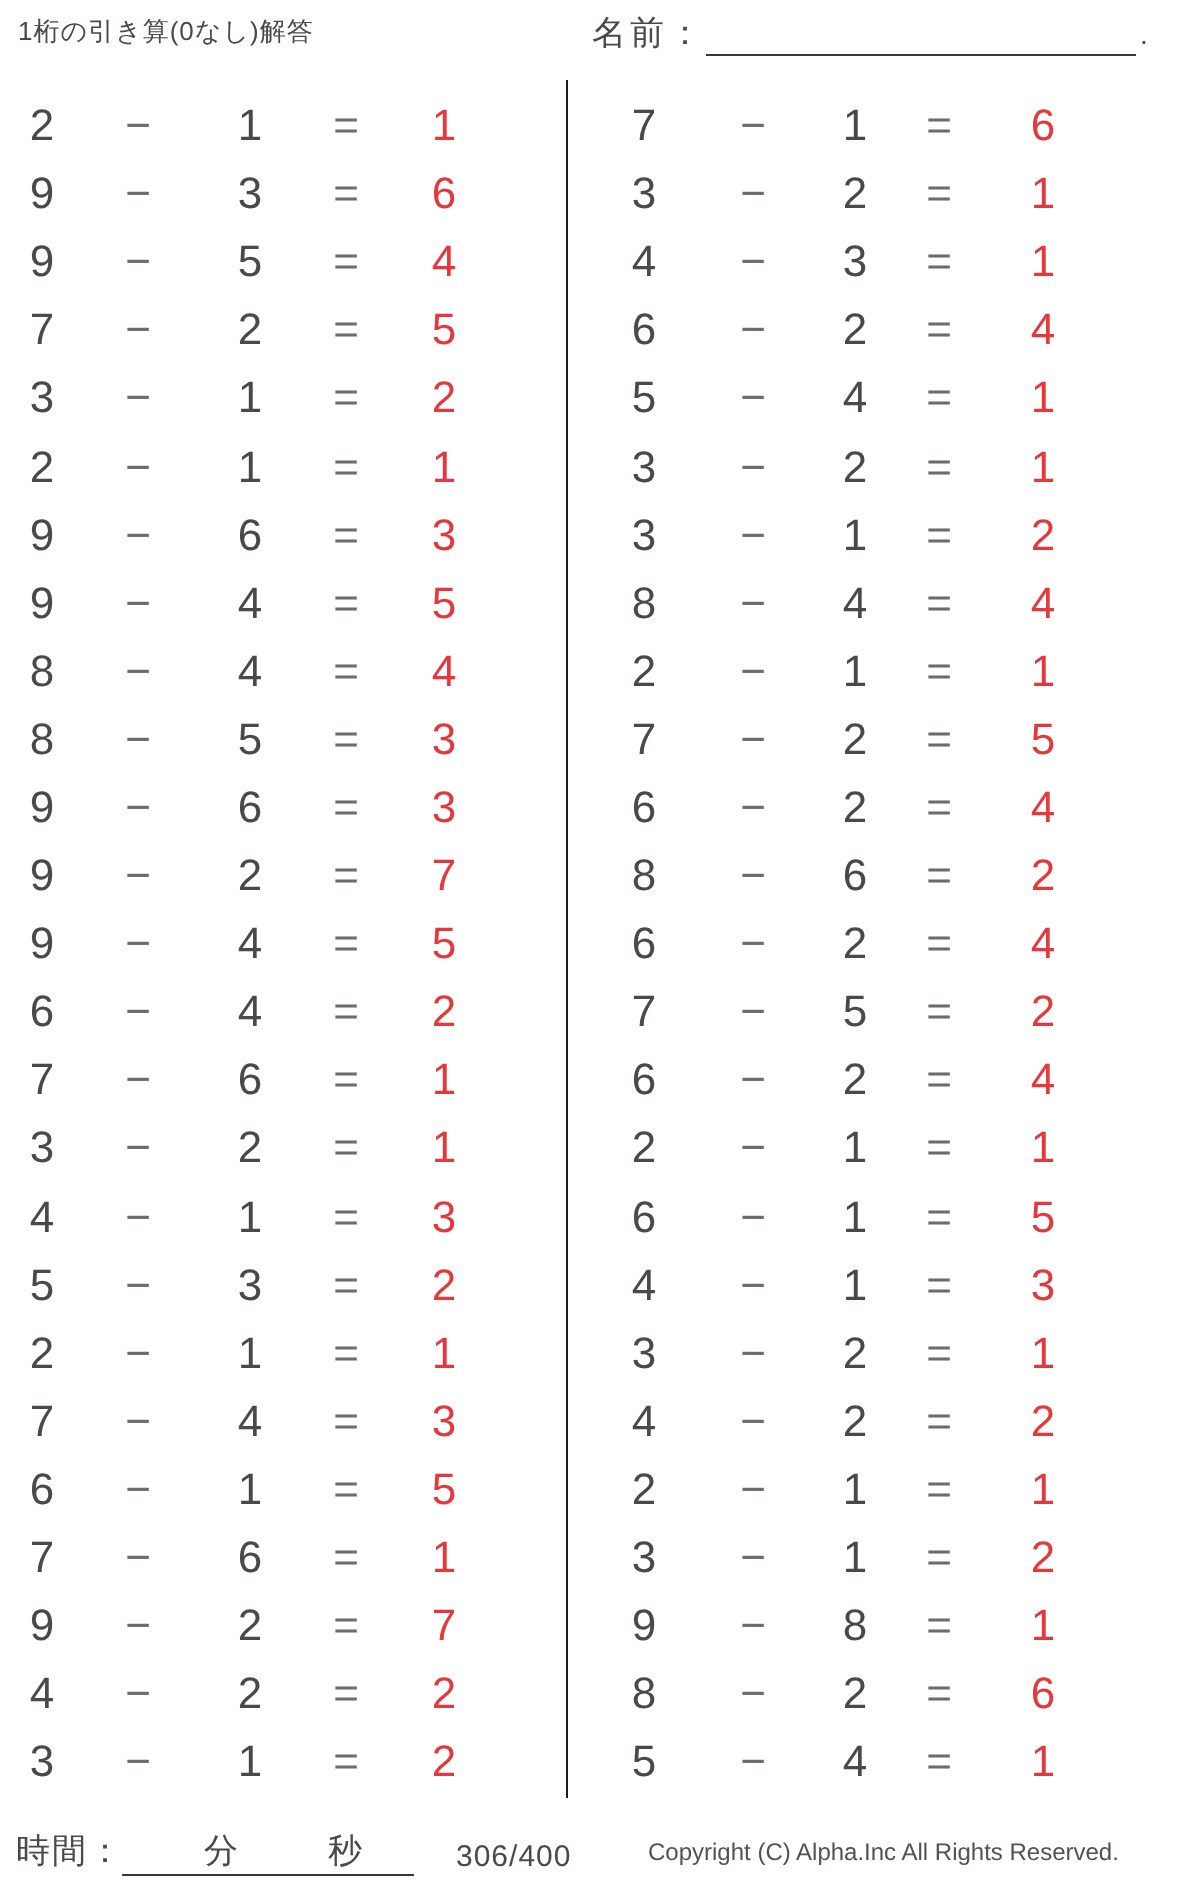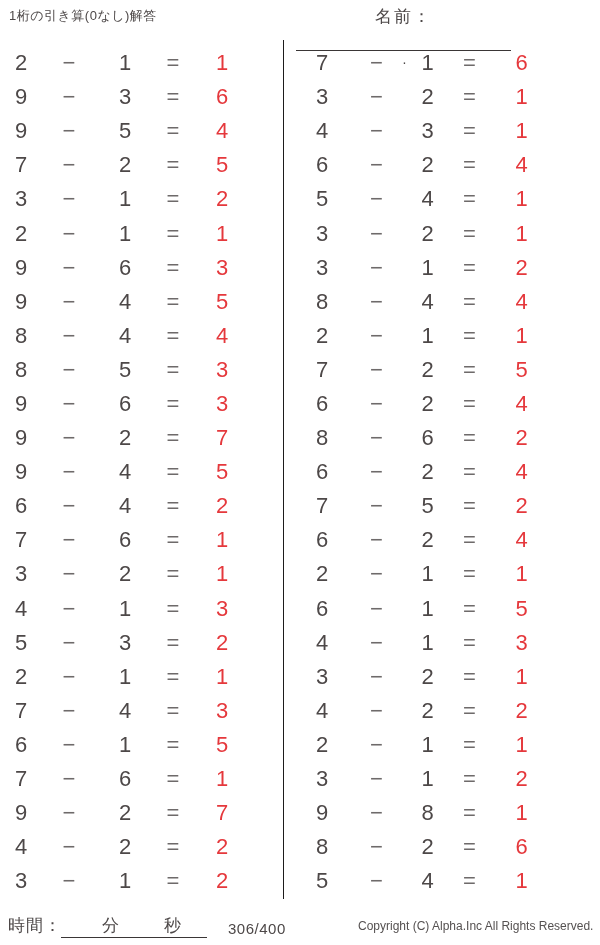--- a/index.html
+++ b/index.html
@@ -1,21 +1,21 @@
 <!DOCTYPE html>
 <html><head>
 <meta charset="utf-8">
 <style>
   html,body { margin:0; padding:0; background:#ffffff; }
   body { width:600px; height:945px; font-family:"Liberation Sans", sans-serif; color:#4d4848; }
   .sheet { position:relative; width:600px; height:945px; background:#fff; overflow:hidden; }
 
   
   .title { position:absolute; left:9px; top:7px; font-size:13px; letter-spacing:0.5px; color:#4d4848; }
-  .name-block { position:absolute; left:296px; top:5px; display:flex; align-items:center;flex-direction:column; }
+  .name-block { position:absolute; left:296px; top:5px; display:flex; align-items:center; }
   .name-label { font-size:17px; letter-spacing:2px; }
   .name-line { display:inline-block; width:215px; height:22px; border-bottom:1.5px solid #3a3636; }
   .name-period { font-size:14px; margin-left:2px; }
 
   
   .columns { position:absolute; top:40px; left:0; width:600px; height:859px; display:flex; }
   .col { box-sizing:border-box; padding-top:6px; }
   .col-left  { width:284px; border-right:1.6px solid #1d1b1b; }
   .col-right { flex:1; }
   .row { height:34.1px; display:grid; align-items:center; font-size:22px; font-weight:300; }
@@ -26,21 +26,21 @@
   .row .ans { color:#e5383c; }
 
   
   .footer { position:absolute; left:0; top:908px; width:600px; height:37px;text-decoration:underline; }
   .time-label { position:absolute; left:8px; top:6px; font-size:17px; letter-spacing:1px; }
   .time-line { position:absolute; left:61px; top:0; width:146px; height:29px; border-bottom:1.5px solid #3a3636; }
   .unit { position:absolute; top:6px; font-size:17px; }
   .unit-min { left:41px; }
   .unit-sec { left:103px; }
   .page-num { position:absolute; left:228px; top:12px; font-size:15px; letter-spacing:0.5px; }
-  .copyright { position:absolute; left:324px; top:11px; font-size:12px; color:#555151;margin-left:34px; }
+  .copyright { position:absolute; left:324px; top:11px; font-size:12px; color:#555151; }
 </style>
 </head>
 <body>
 
 <div class="sheet">
 
   <div class="title">1桁の引き算(0なし)解答</div>
 
   <div class="name-block">
     <span class="name-label">名前：</span>

